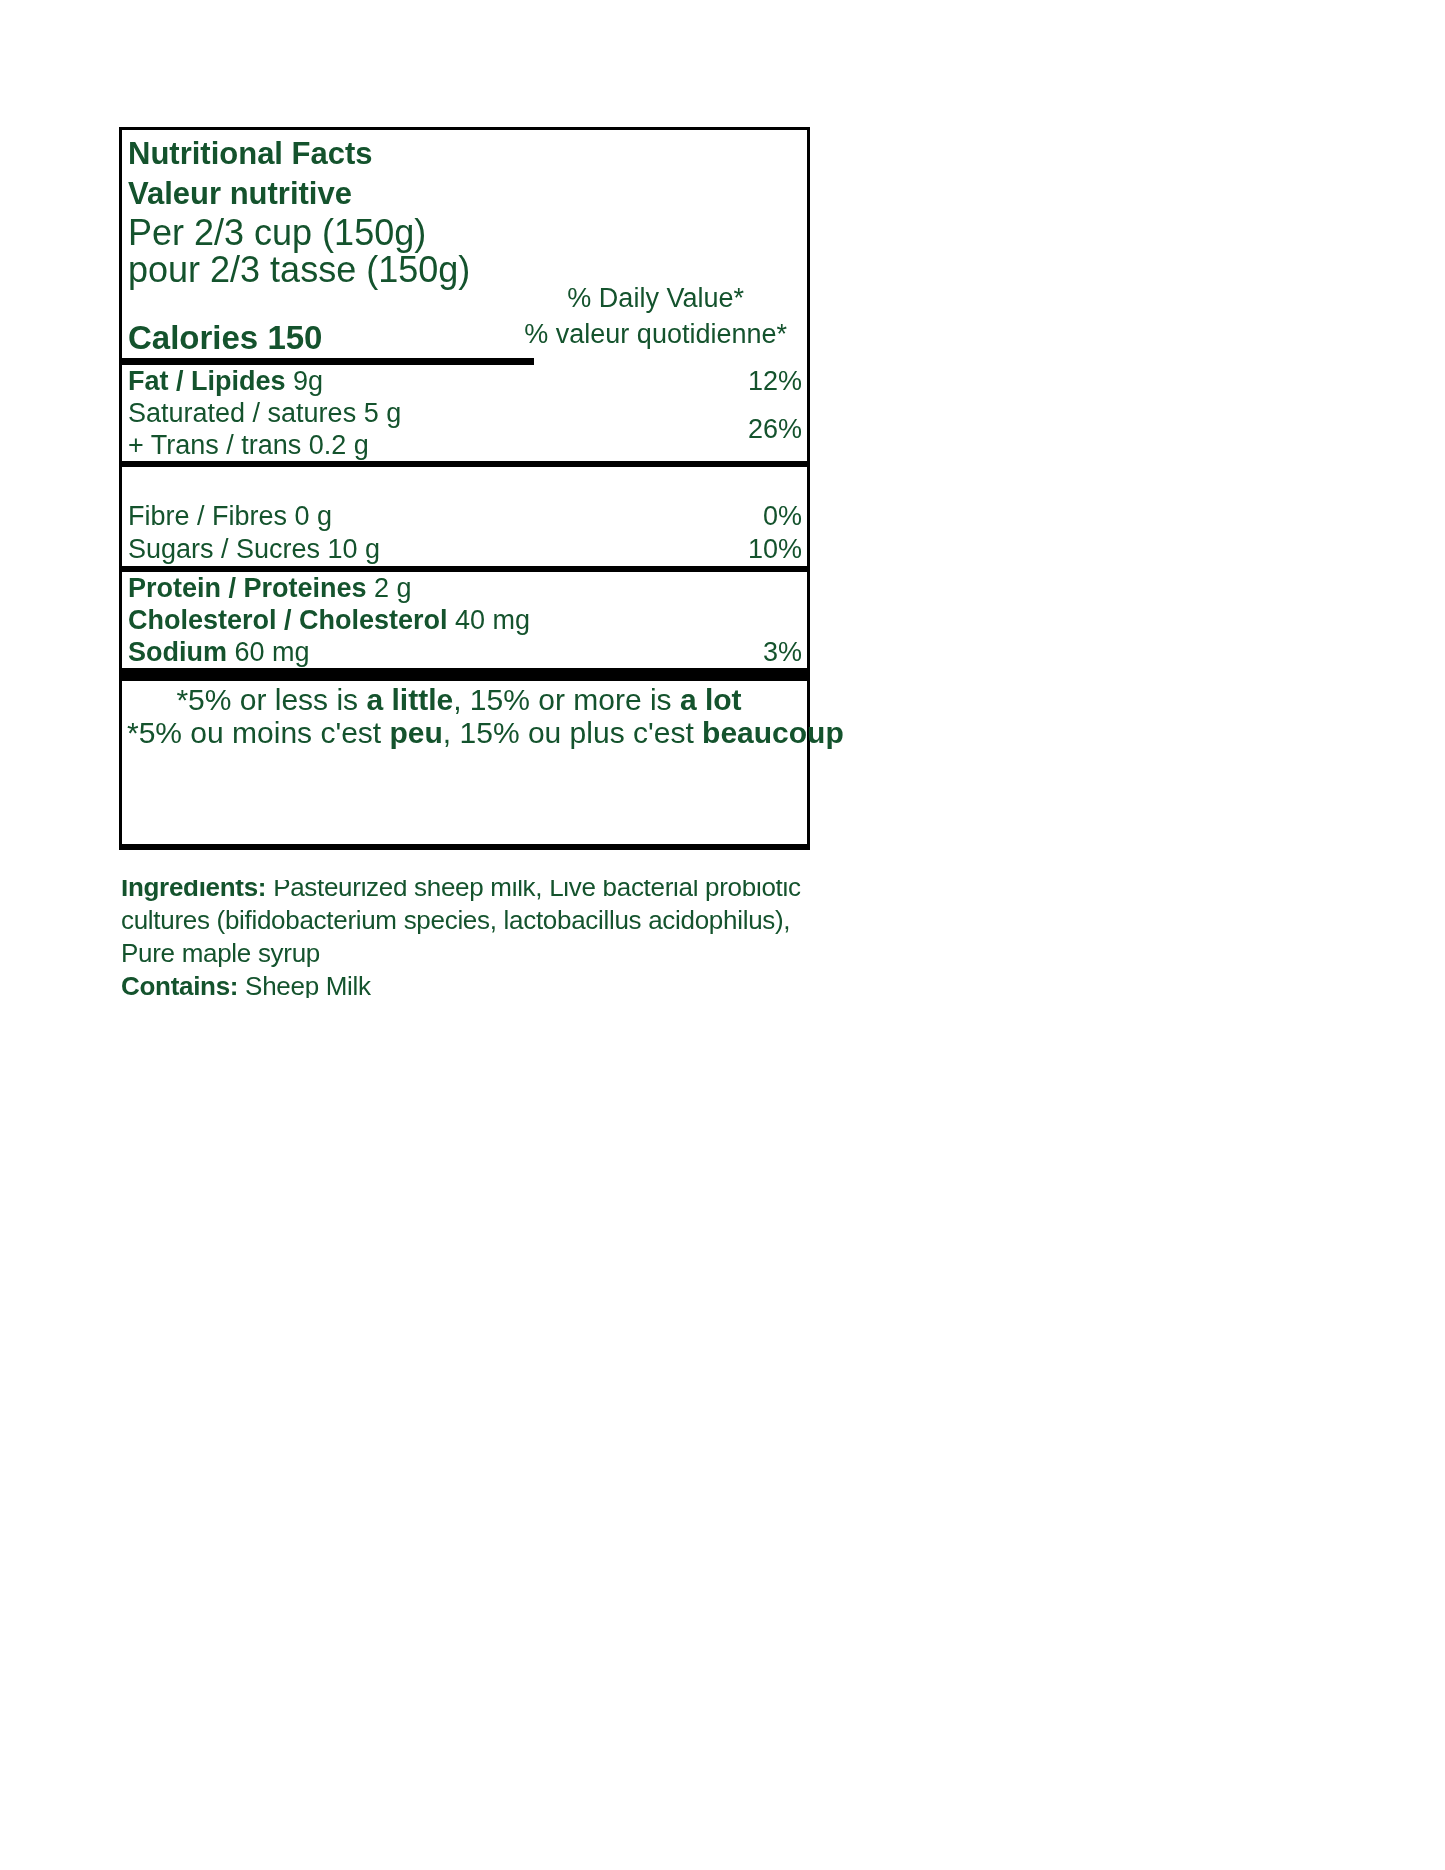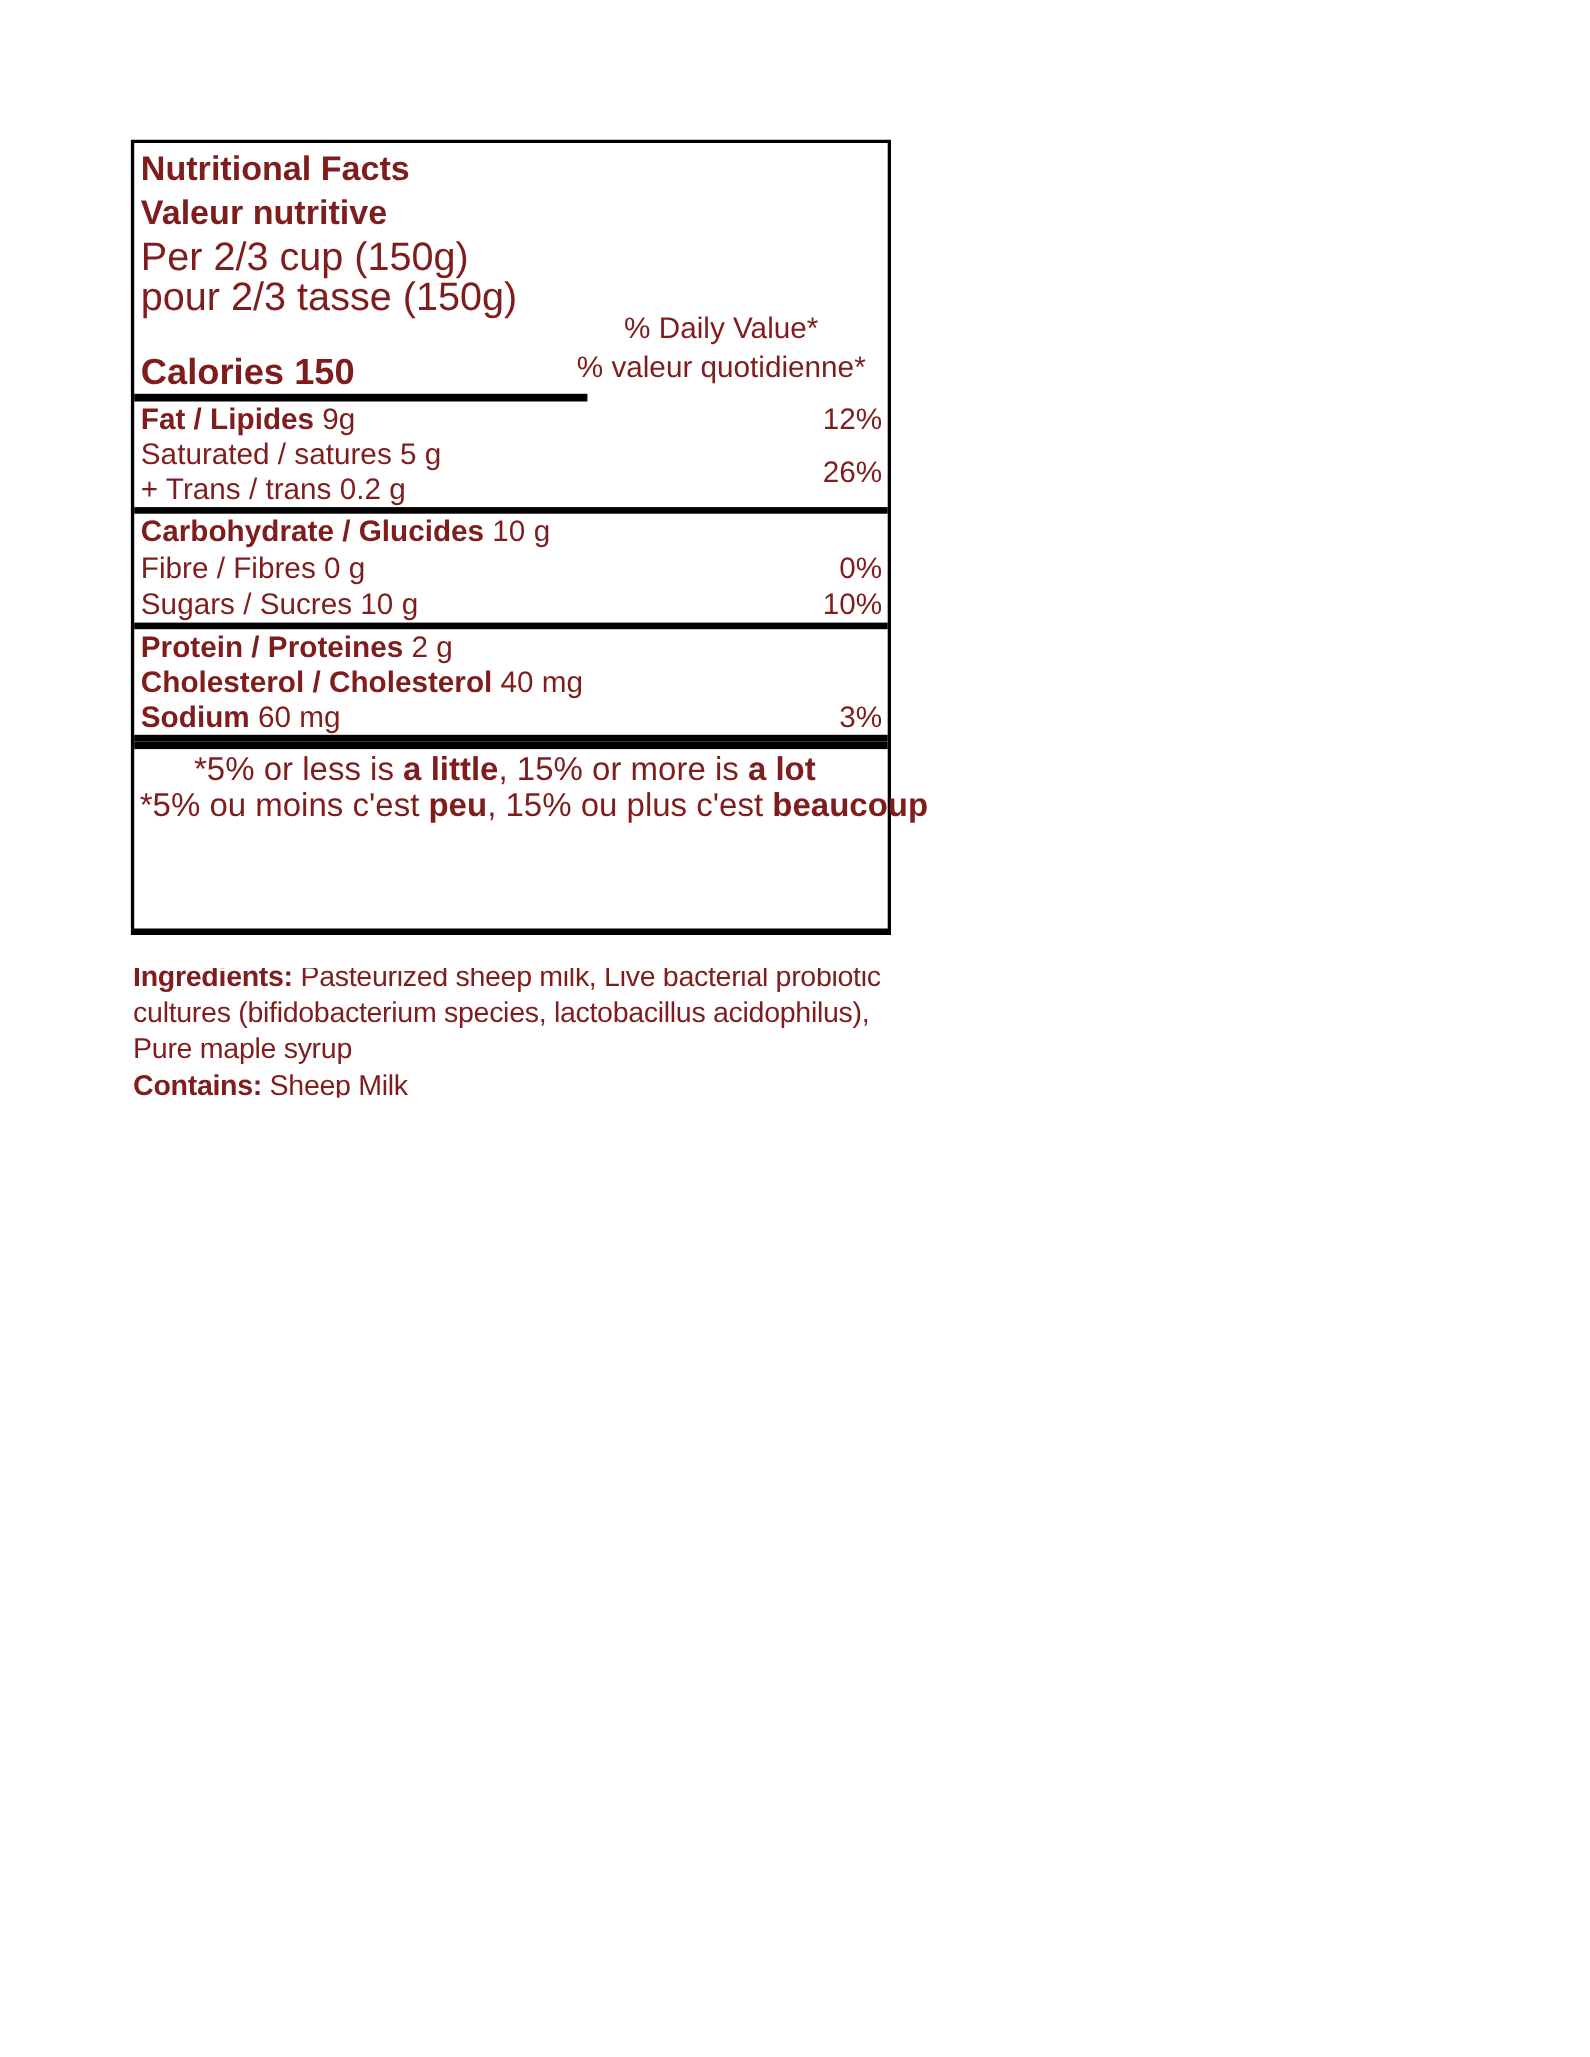--- a/index.html
+++ b/index.html
@@ -2,21 +2,21 @@
 <html><head>
 <meta charset="utf-8">
 <style>
   * { margin:0; padding:0; box-sizing:border-box; }
   html,body { background:#ffffff; }
   .page {
     position:relative;
     width:1154px; height:1870px;
     background:#ffffff;
     font-family:"Liberation Sans","DejaVu Sans",sans-serif;
-    color:#7f1d1d;
+    color:#14532d;
     overflow:hidden;
   }
 
   
   .nf-table {
     position:absolute; left:119px; top:127px;
     width:691px; height:723px;
     border:3px solid #000; border-bottom-width:6px;
     display:flex; flex-direction:column;
     background:#fff;
@@ -87,21 +87,20 @@
     <div class="grp grp-b">
       <div class="name r1"><span class="b">Fat / Lipides</span><span> 9g</span></div>
       <div class="pct r1">12%</div>
       <div class="name r2">Saturated / satures 5 g</div>
       <div class="pct span23">26%</div>
       <div class="name r3">+ Trans / trans 0.2 g</div>
     </div>
     <div class="sep"></div>
 
     <div class="grp grp-c">
-      <div class="name r1"><span class="b">Carbohydrate / Glucides</span><span> 10 g</span></div>
       <div class="name r2">Fibre / Fibres 0 g</div>
       <div class="pct r2">0%</div>
       <div class="name r3">Sugars / Sucres 10 g</div>
       <div class="pct r3">10%</div>
     </div>
     <div class="sep"></div>
 
     <div class="grp grp-d">
       <div class="name r1"><span class="b">Protein / Proteines</span><span> 2 g</span></div>
       <div class="name r2"><span class="b">Cholesterol / Cholesterol</span><span> 40 mg</span></div>

